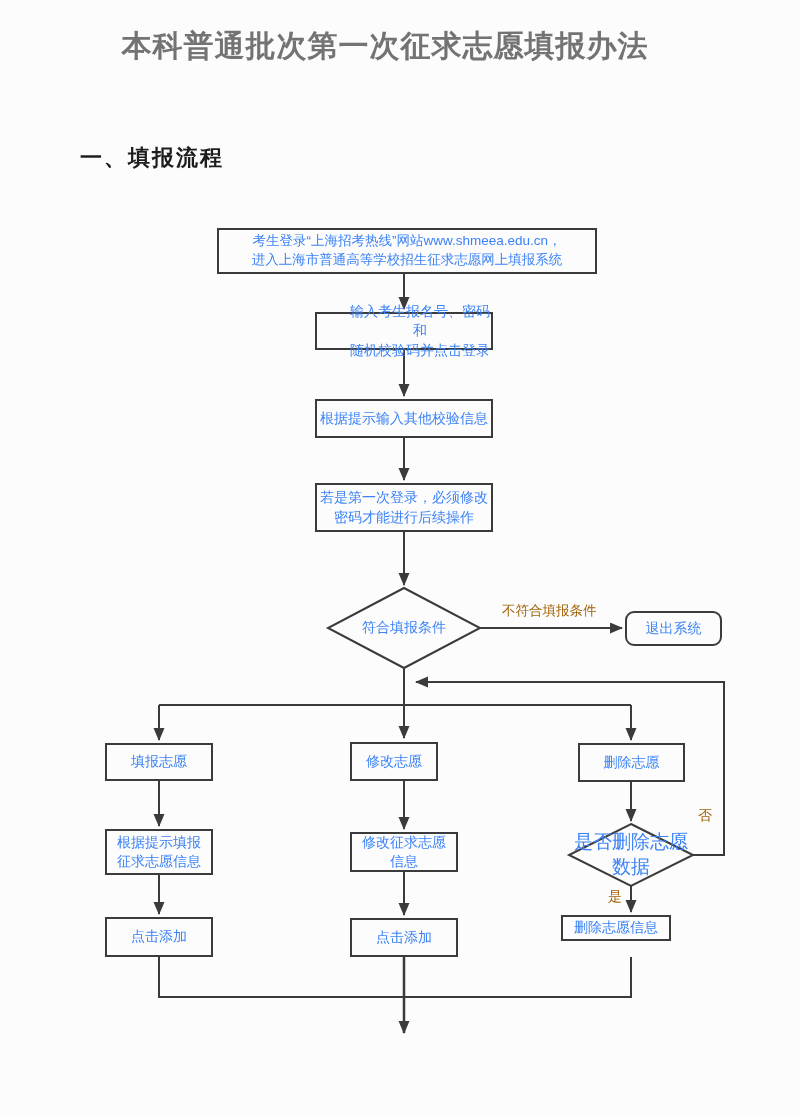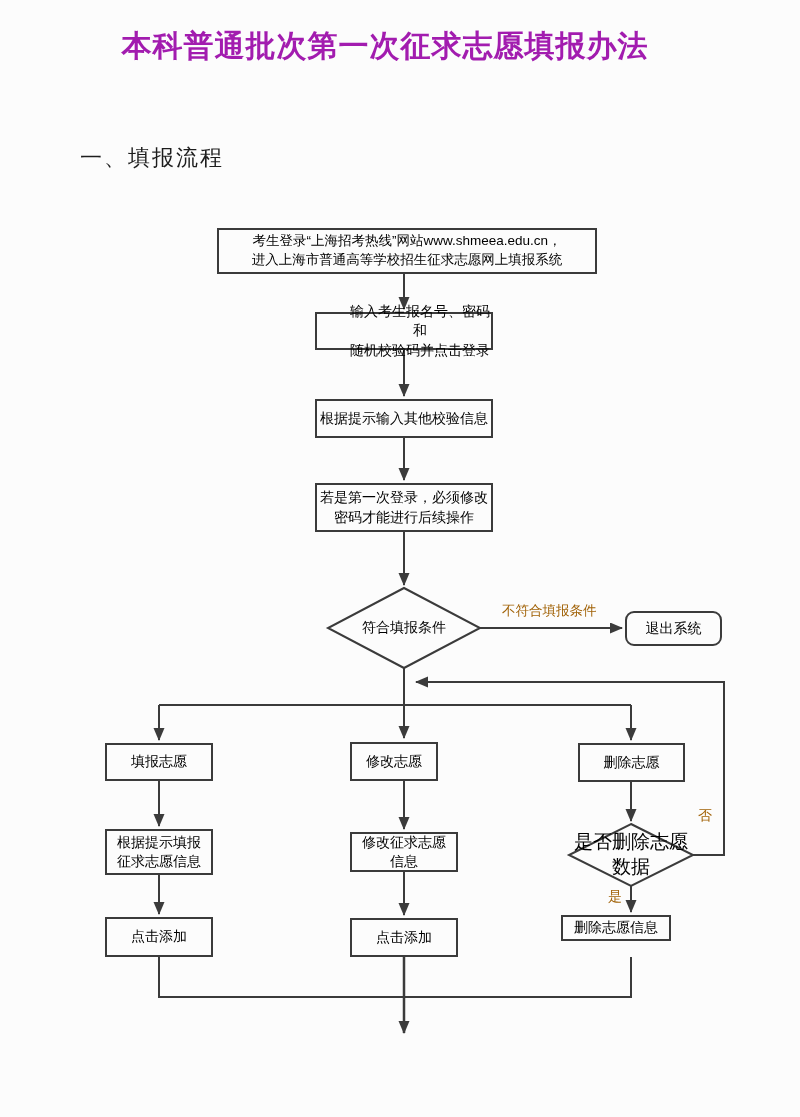--- a/index.html
+++ b/index.html
@@ -7,35 +7,35 @@
     position:relative;
     width:800px;height:1117px;
     background:#fcfcfc;
     font-family:"Liberation Sans", sans-serif;
     overflow:hidden;
   }
   .page-title{
     position:absolute;left:0;top:26px;width:770px;
     text-align:center;
     font-family:"Liberation Serif","DejaVu Serif",serif;
-    font-weight:bold;font-size:30px;color:#a21caf;
+    font-weight:bold;font-size:30px;color:#737373;
     letter-spacing:1px;
   }
   .section-heading{
     position:absolute;left:80px;top:143px;
-    font-weight:normal;font-size:22px;color:#1d1d1d;
+    font-weight:bold;font-size:22px;color:#1d1d1d;
     letter-spacing:2px;
   }
   svg.wires{position:absolute;left:0;top:0;}
   .node{
     position:absolute;
     display:flex;align-items:center;justify-content:center;
     text-align:center;
     white-space:pre-line;
-    font-size:14px;line-height:1.38;color:#000000;
+    font-size:14px;line-height:1.38;color:#3b82f6;
     box-sizing:border-box;
   }
   .rect{background:#fcfcfc;border:2px solid #3b3b3b;}
   .round{border-radius:9px;}
   .dlabel{border:none;background:transparent;}
   .edge-label{
     position:absolute;font-size:13.5px;color:#a16207;
     white-space:nowrap;
   }
 </style>

